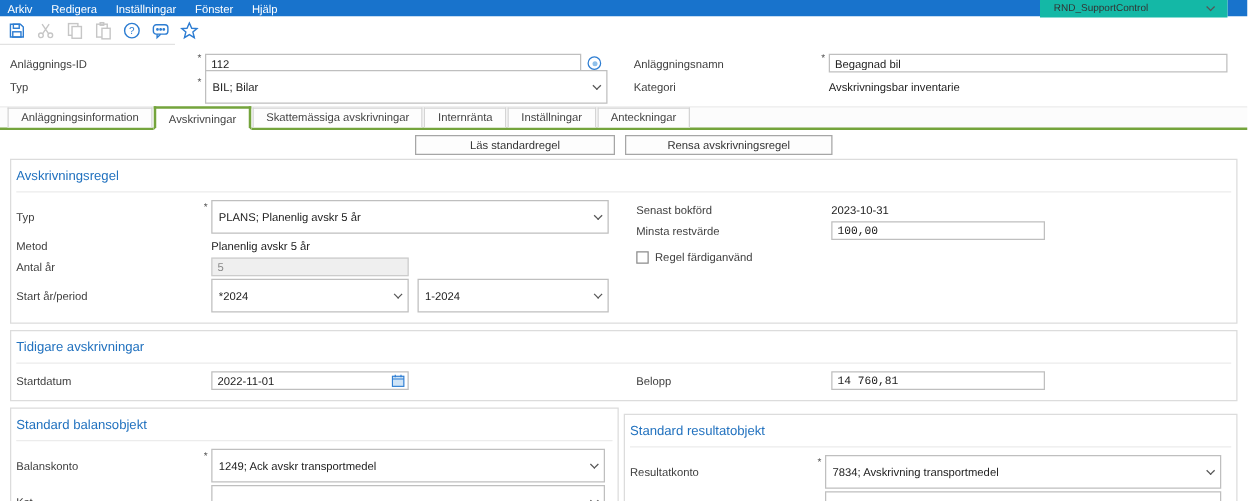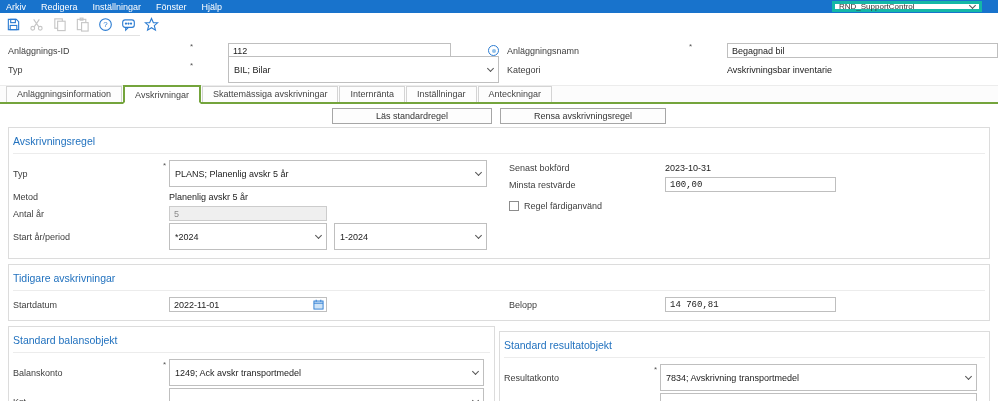--- a/index.html
+++ b/index.html
@@ -3,32 +3,32 @@
 <meta charset="utf-8">
 <style>
   * { margin:0; padding:0; box-sizing:border-box; }
   html,body { width:998px; height:401px; background:#fff; overflow:hidden;
     font-family:"Liberation Sans", sans-serif; font-size:9px; color:#333; }
 
   
   .menubar { height:13px; background:#1873cc; display:flex; align-items:center; padding:0 6px; }
   .menu-item { color:#fff; font-size:9px; margin-right:15px; cursor:default; }
   .profile { margin-left:auto; margin-right:10px; width:150px; height:11px; background:#fff;
-    border:3px solid #14b8a6; display:flex; align-items:center; padding:0 4px; font-size:8px; color:#333; }
+    border:7px solid #14b8a6; display:flex; align-items:center; padding:0 4px; font-size:8px; color:#333; }
   .profile .chev { margin-left:auto; }
 
   
   .toolbar { height:22px; display:flex; align-items:center; padding:0 5px; gap:7px; }
   .tbtn { width:16px; height:16px; display:flex; align-items:center; justify-content:center; }
   .toolbar-rule { width:140px; border-bottom:1px solid #e2e2e2; }
 
   
   .header-form { display:flex; padding:5px 0 6px; }
   .hcol { width:499px; }
-  .hrow { display:flex; align-items:center; height:19px; padding-left:8px;gap:32px; }
+  .hrow { display:flex; align-items:center; height:19px; padding-left:8px; }
   .flabel { width:150px; color:#404040; flex:none; }
   .req { color:#555; font-size:8px; width:6px; flex:none; align-self:flex-start; margin-top:1px; }
   .inp { height:15px; border:1px solid #bfbfbf; background:#fff; color:#222;
     font:9px "Liberation Sans", sans-serif; padding:0 4px; }
   .sel { display:flex; align-items:center; height:27px; border:1px solid #bfbfbf; background:#fff; padding:0 5px; cursor:default; }
   .sel .txt { color:#222; white-space:nowrap; overflow:hidden; }
   .chev { width:5px; height:5px; border-right:1px solid #555; border-bottom:1px solid #555;
     transform:rotate(45deg); flex:none; margin-left:auto; margin-top:-3px; }
   .static-val { color:#222; }
   .lookup { width:11px; height:11px; border:1px solid #2d7dd2; border-radius:50%; margin-left:5px; position:relative; flex:none; }

